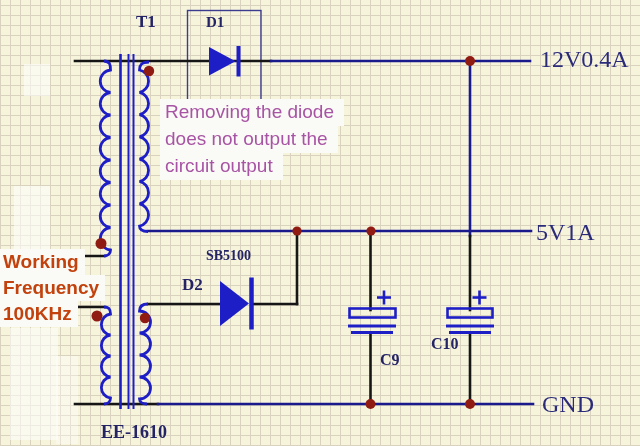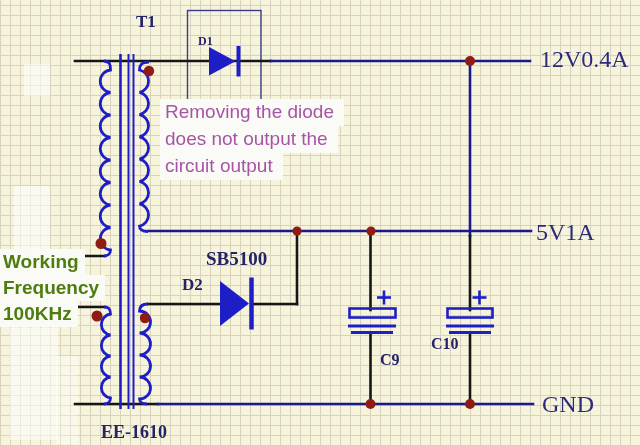--- a/index.html
+++ b/index.html
@@ -14,21 +14,21 @@
   .patch{position:absolute;background:rgba(255,255,255,.55);}
   svg{position:absolute;left:0;top:0;}
   .lbl{position:absolute;font-family:"Liberation Serif",serif;font-weight:bold;
        color:#232366;white-space:nowrap;line-height:1;}
   .net{position:absolute;font-family:"Liberation Serif",serif;font-weight:normal;
        font-size:24px;color:#2B2B7A;white-space:nowrap;line-height:1;}
   .note-line{position:absolute;left:160px;font-family:"Liberation Sans",sans-serif;
        font-size:19px;color:#A854A4;background:#FAFAF6;padding:3px 10px 5px 5px;
        white-space:nowrap;line-height:1;}
   .freq-line{position:absolute;left:0;font-family:"Liberation Sans",sans-serif;
-       font-weight:bold;font-size:19px;color:#4d7c0f;background:#FAFAF6;
+       font-weight:bold;font-size:19px;color:#c2410c;background:#FAFAF6;
        padding:3px 6px 4px 3px;white-space:nowrap;line-height:1;}
 </style>
 </head>
 <body>
 
 <div id="stage">
 
   <div class="patch" style="left:24px;top:64px;width:26px;height:32px;"></div>
   <div class="patch" style="left:14px;top:186px;width:36px;height:80px;"></div>
   <div class="patch" style="left:10px;top:328px;width:48px;height:112px;"></div>
@@ -111,22 +111,22 @@
       <circle cx="145" cy="318" r="5.2"></circle>
       <circle cx="470" cy="61" r="5"></circle>
       <circle cx="297" cy="231" r="4.6"></circle>
       <circle cx="371" cy="231" r="4.6"></circle>
       <circle cx="370.5" cy="404" r="5"></circle>
       <circle cx="470" cy="404" r="5"></circle>
     </g>
   </svg>
 
   <div class="lbl" style="left:124px;top:13px;font-size:17px;margin-left:12px;">T1</div>
-  <div class="lbl" style="left:198px;top:15px;font-size:12px;margin-top:20px;">D1</div>
-  <div class="lbl" style="left:206px;top:249px;font-size:19px;">SB5100</div>
+  <div class="lbl" style="left:206px;top:15px;font-size:15px;">D1</div>
+  <div class="lbl" style="left:206px;top:249px;font-size:14px;">SB5100</div>
   <div class="lbl" style="left:182px;top:276px;font-size:17px;">D2</div>
   <div class="lbl" style="left:380px;top:352px;font-size:16px;">C9</div>
   <div class="lbl" style="left:431px;top:336px;font-size:16px;">C10</div>
   <div class="lbl" style="left:101px;top:423px;font-size:18px;">EE-1610</div>
 
   <div class="net" style="left:540px;top:47px;">12V0.4A</div>
   <div class="net" style="left:536px;top:220px;">5V1A</div>
   <div class="net" style="left:542px;top:392px;">GND</div>
 
   <div class="note-line" style="top:99px;">Removing the diode</div>

